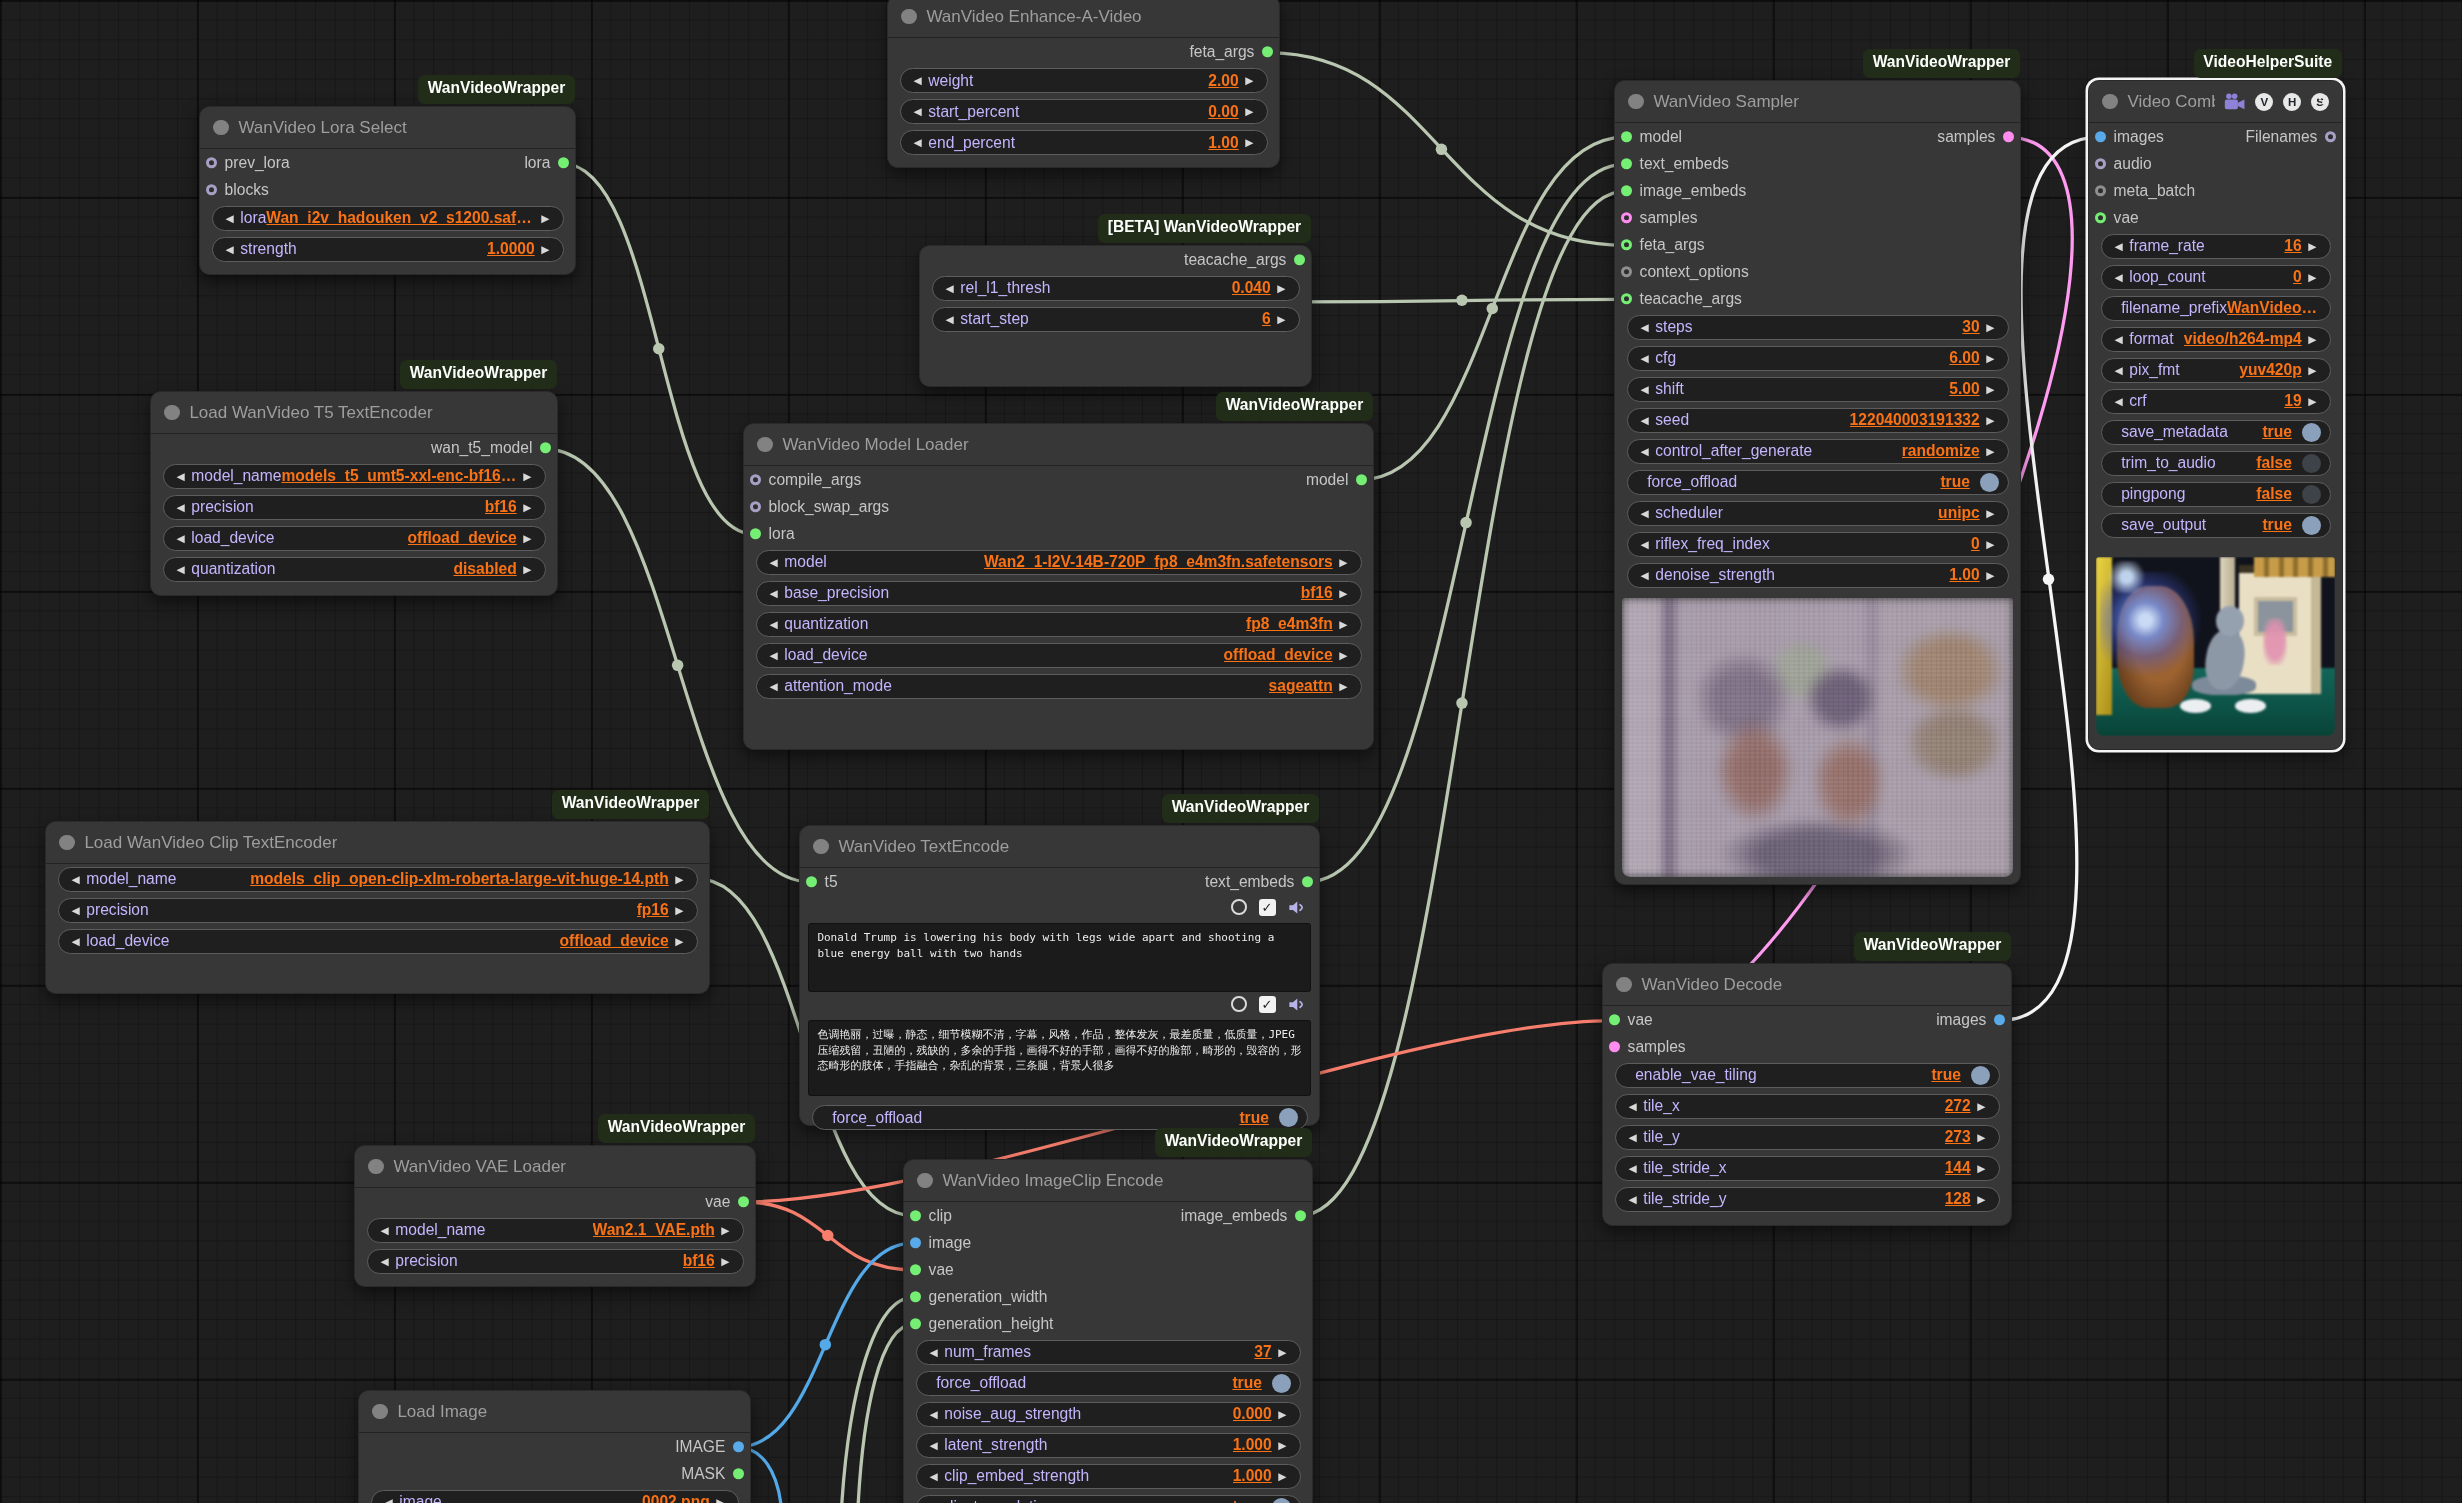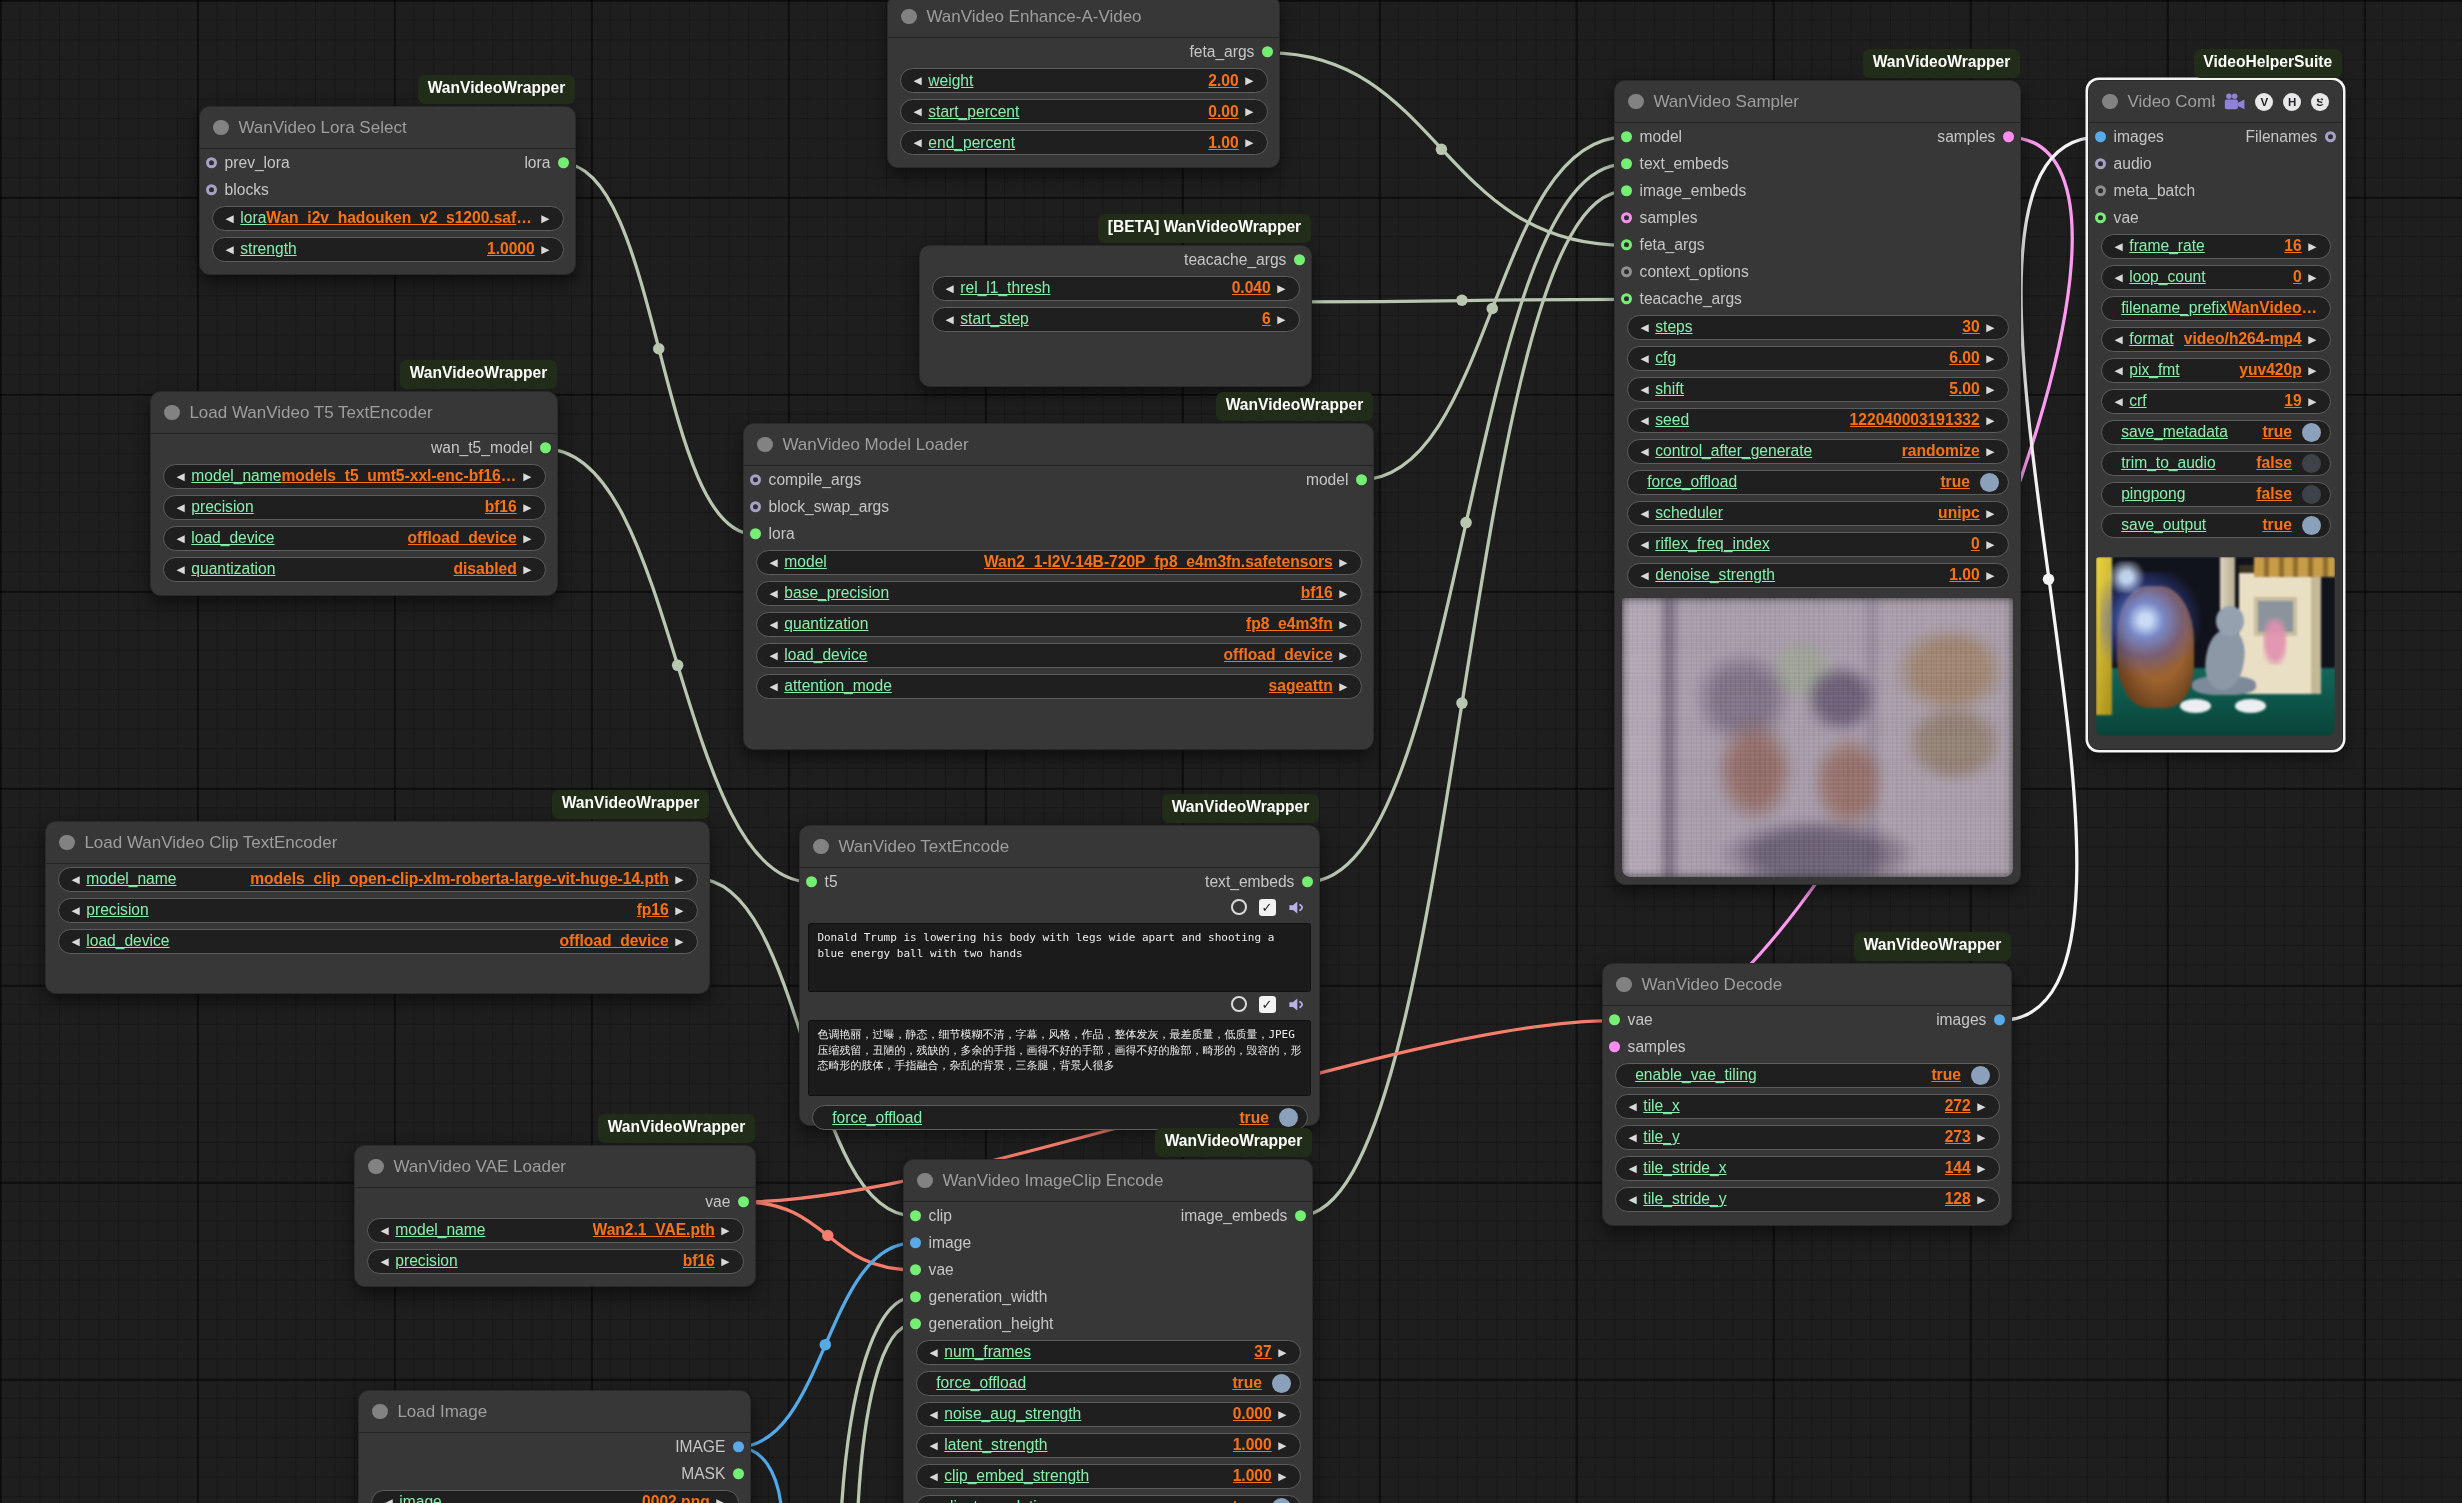--- a/index.html
+++ b/index.html
@@ -39,21 +39,21 @@
   .io-dot.ring{border:3.3px solid;background:#2d2d2d;}
   .io-label{position:absolute;top:50%;transform:translateY(-50%);font-size:15.6px;color:#c6c6c6;white-space:nowrap;}
   .io-label.in{left:24.6px;} .io-label.out{right:24.6px;}
   .w-row{height:31px;display:flex;align-items:center;padding:0 11.5px;}
   .widget{
     flex:1;display:flex;align-items:center;height:25.4px;box-sizing:border-box;
     background:#1f1f1f;border:0.8px solid #5d5d5d;border-radius:13px;padding:0 8.2px;
     font-size:15.6px;white-space:nowrap;overflow:hidden;
   }
   .arrow{font-size:10.7px;color:#d8d8d8;padding:0 4.9px;flex:none;}
-  .w-label{color:#86efac;padding-left:1.6px;flex:none;text-decoration:underline;}
+  .w-label{color:#c4b5fd;padding-left:1.6px;flex:none;}
   .widget.toggle .w-label,.widget.textw .w-label{padding-left:11.5px;}
   .w-value{margin-left:auto;color:#f97316;font-weight:bold;padding-right:1.6px;overflow:hidden;text-overflow:ellipsis;text-decoration:underline;}
   .t-dot{width:19.7px;height:19.7px;border-radius:50%;margin-left:8.2px;flex:none;}
   .t-dot.on{background:#8ba1bb;} .t-dot.off{background:#3e4349;}
   .icon-row{height:21.3px;display:flex;align-items:center;justify-content:flex-end;gap:11.5px;padding:1.6px 13px 0 0;}
   .circle-icon{width:15.6px;height:15.6px;border:2.1px solid #d9d9d9;border-radius:50%;box-sizing:border-box;}
   .checkbox-icon{width:17px;height:17px;border-radius:3.3px;background:#f2f2f2;color:#222;
     font-size:13px;font-weight:bold;display:flex;align-items:center;justify-content:center;}
   .ta{display:block;margin:4.9px 8.2px 0 8.2px;background:#1b1b1b;border:0.8px solid #111;
     border-radius:2.5px;padding:6.6px 8.2px;box-sizing:border-box;color:#ededed;

